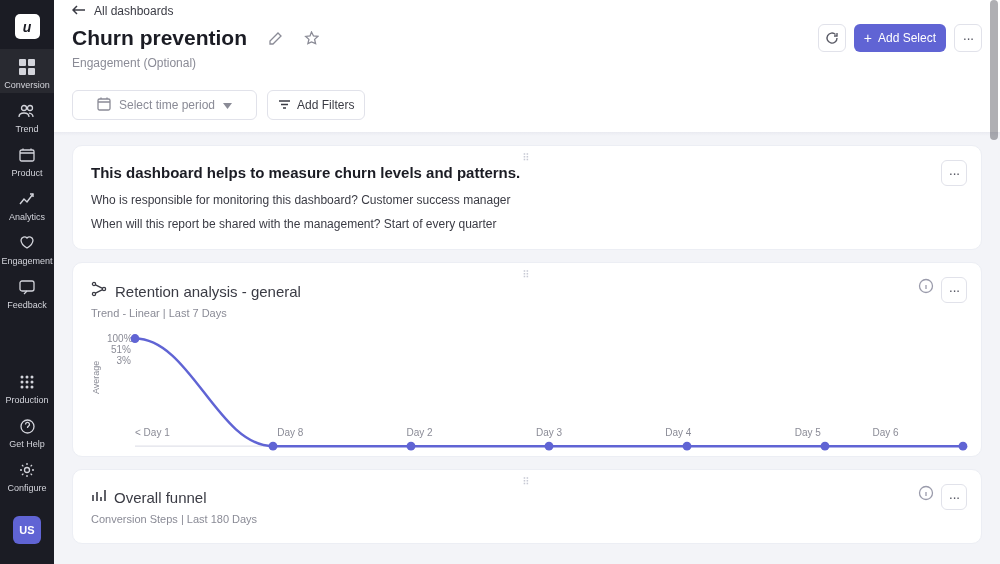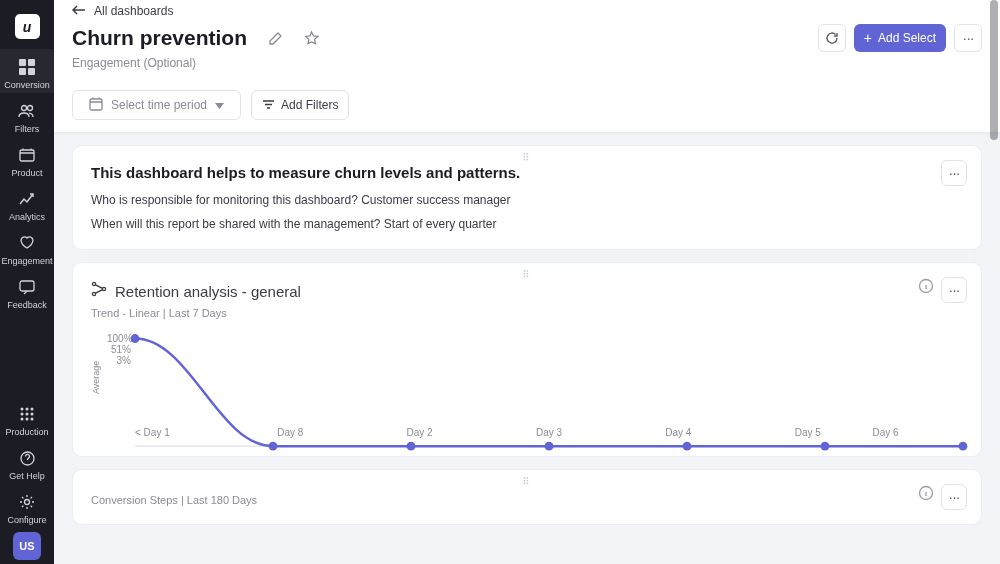--- a/index.html
+++ b/index.html
@@ -7,21 +7,21 @@
   body { display:flex; }
 
   
   .sidebar { width:54px; height:100%; background:#1b1c24; display:flex; flex-direction:column; align-items:center; color:#d3d4db; font-size:9px; }
   .logo-box { width:25px; height:25px; background:#fff; border-radius:5px; display:flex; align-items:center; justify-content:center; margin:14px 0 10px; color:#1b1c24; font-style:italic; font-weight:700; font-size:14px; }
   .nav-item { width:54px; text-align:center; padding:7px 0 3px; cursor:pointer; }
   .nav-item.active { background:rgba(255,255,255,0.06); }
   .nav-item .icn { width:22px; height:22px; margin:0 auto 2px; display:flex; align-items:center; justify-content:center; }
   .nav-item span { display:block; white-space:nowrap; }
   .nav-spacer { flex:1; }
-  .avatar { width:28px; height:28px; border-radius:6px; background:#6064d4; color:#fff; display:flex; align-items:center; justify-content:center; font-size:11px; font-weight:600; margin:4px 0; }
+  .avatar { width:28px; height:28px; border-radius:6px; background:#6064d4; color:#fff; display:flex; align-items:center; justify-content:center; font-size:11px; font-weight:600; margin:20px 0; }
 
   
   .main { flex:1; height:100%; position:relative; background:#fff; }
   .main-inner { height:100%; overflow:hidden; }
   .scrollbar { position:absolute; right:2px; top:0; width:8px; height:100%; }
   .scrollbar .thumb { width:8px; height:140px; background:rgba(26,27,36,0.35); border-radius:4px; position:absolute; top:0; }
 
   .header { padding:4px 18px 12px 18px; }
   .breadcrumb { display:flex; align-items:center; gap:8px; color:#3a3b44; font-size:12px; cursor:pointer; }
   .title-row { display:flex; align-items:center; justify-content:space-between; margin-top:6px; }
@@ -29,21 +29,21 @@
   h1 { font-size:21px; font-weight:600; color:#1b1c24; }
   .ghost-icn { width:16px; height:16px; color:#8a8b96; display:flex; align-items:center; justify-content:center; }
   .desc { font-size:12px; color:#8a8b96; margin-top:4px; }
   .title-right { display:flex; align-items:center; gap:8px; }
   .icon-btn { width:28px; height:28px; border:1px solid #e1e2ea; border-radius:6px; background:#fff; display:flex; align-items:center; justify-content:center; cursor:pointer; color:#5a5b66; }
   .primary-btn { height:28px; padding:0 10px; border-radius:6px; border:none; background:#6064d4; color:#fff; font-size:12px; display:flex; align-items:center; gap:6px; cursor:pointer; }
   .primary-btn .plus { font-size:14px; line-height:14px; }
 
   .filter-bar { display:flex; align-items:center; gap:10px; padding:8px 18px 12px 18px; border-bottom:1px solid #eceef4; position:relative; }
   .filter-bar::after{content:"";position:absolute;left:0;right:0;bottom:-4px;height:4px;background:linear-gradient(#eaebf1, transparent);}
-  .select-period { height:30px; border:1px solid #e1e2ea; border-radius:6px; background:#fff; display:flex; align-items:center; padding:0 16px; gap:8px; color:#8a8b96; font-size:12px; cursor:pointer; min-width:128px;}
+  .select-period { height:30px; border:1px solid #e1e2ea; border-radius:6px; background:#fff; display:flex; align-items:center; padding:0 24px; gap:8px; color:#8a8b96; font-size:12px; cursor:pointer; min-width:128px;}
   .select-period .caret { margin-left:auto; }
   .add-filters { height:30px; border:1px solid #e1e2ea; border-radius:6px; background:#fff; display:flex; align-items:center; padding:0 10px; gap:6px; color:#3a3b44; font-size:12px; cursor:pointer; }
 
   .content { background:#f3f4f8; padding:12px 18px; display:flex; flex-direction:column; gap:12px; height:calc(100% - 130px); overflow:hidden;}
   .card { background:#fff; border:1px solid #eceef4; border-radius:10px; padding:18px; position:relative; }
   .card .drag { position:absolute; top:6px; left:50%; transform:translateX(-50%); color:#c7c9d4; font-size:10px; letter-spacing:2px; cursor:grab;}
   .card-overflow { position:absolute; right:14px; top:14px; display:flex; gap:6px; }
   .card-ovf-btn { width:26px; height:26px; border:1px solid #e1e2ea; border-radius:6px; background:#fff; display:flex; align-items:center; justify-content:center; cursor:pointer; color:#5a5b66; }
   .info-icn { width:18px; height:18px; border-radius:50%; display:flex; align-items:center; justify-content:center; color:#9a9bab; }
   .card h2 { font-size:15px; font-weight:700; color:#1b1c24; margin-bottom:12px; }
@@ -83,21 +83,21 @@
     <span>Conversion</span>
   </div>
   <div class="nav-item">
     <div class="icn">
       <svg width="18" height="14" viewBox="0 0 18 14" stroke="currentColor" fill="none" stroke-width="1.3">
           <circle cx="6" cy="4" r="2.5"></circle>
           <circle cx="12" cy="4" r="2.5"></circle>
           <path d="M1 13c0-2.5 2-4 5-4s5 1.5 5 4M11 9.2c2.5.3 4 1.7 4 3.8"></path>
         </svg>
     </div>
-    <span>Filters</span>
+    <span>Trend</span>
   </div>
   <div class="nav-item">
     <div class="icn">
       <svg width="16" height="16" viewBox="0 0 16 16" stroke="currentColor" fill="none" stroke-width="1.3">
           <rect x="1" y="3" width="14" height="11" rx="1.5"></rect>
           <path d="M1 6h14M4 3V1.5M12 3V1.5"></path>
         </svg>
     </div>
     <span>Product</span>
   </div>
@@ -318,20 +318,28 @@
         <span class="info-icn">
           <svg width="16" height="16" viewBox="0 0 16 16" stroke="currentColor" fill="none" stroke-width="1.3">
                 <circle cx="8" cy="8" r="6.5"></circle>
                 <path d="M8 7v4M8 4.7h.01"></path>
               </svg>
         </span>
         <button class="card-ovf-btn">
               <span class="dots">···</span>
             </button>
       </div>
+      <div class="card-head">
+        <span>
+          <svg width="15" height="15" viewBox="0 0 15 15" stroke="#3a3b44" fill="none" stroke-width="1.6">
+                <path d="M2 13V7M6 13V4M10 13V9M14 13V2"></path>
+              </svg>
+        </span>
+        <h3>Overall funnel</h3>
+      </div>
       <div class="sub">Conversion Steps | Last 180 Days</div>
     </div>
 
   </div>
  </div>
  <div class="scrollbar">
       <div class="thumb"></div>
     </div>
 </div>
 

